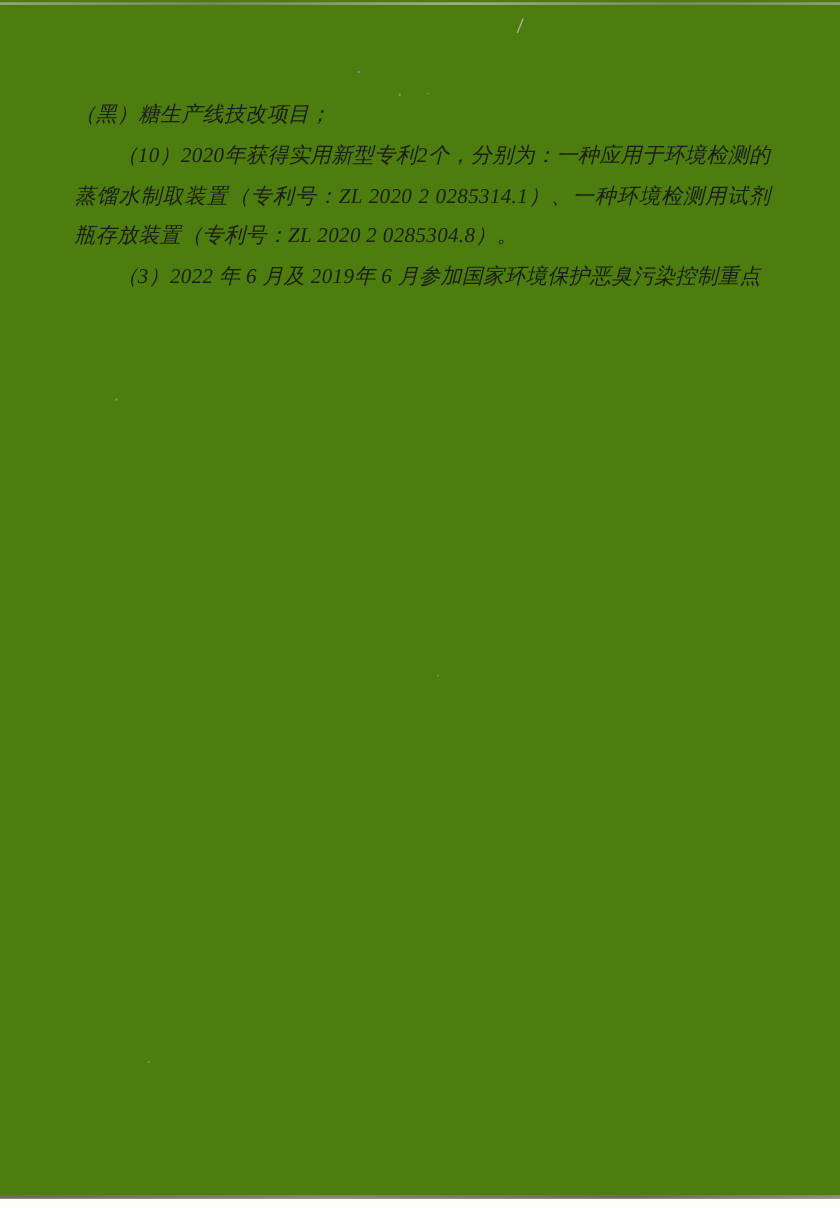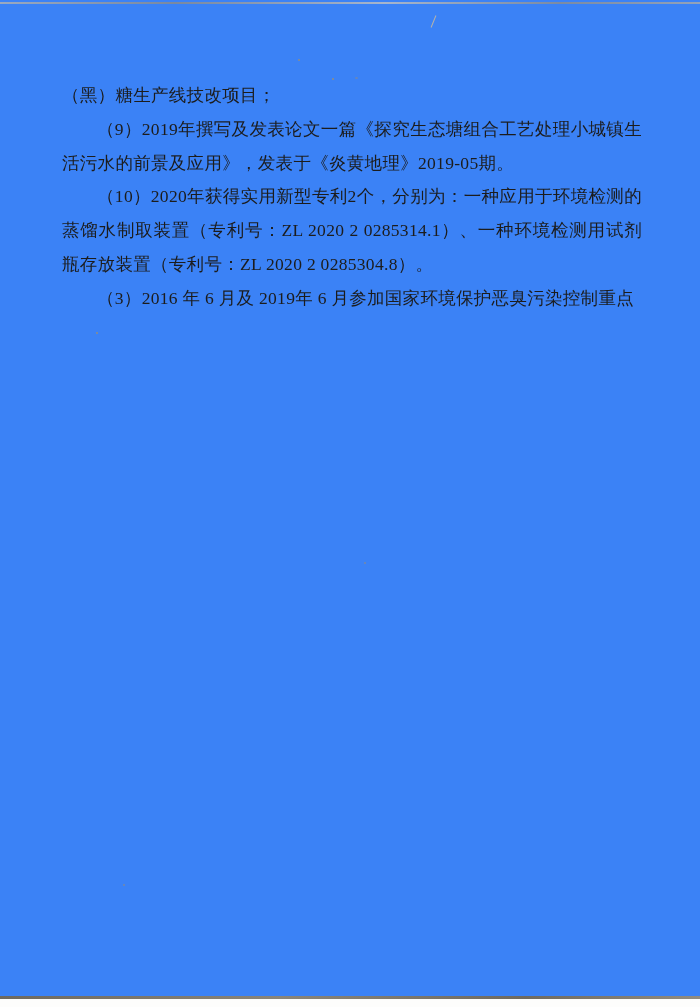--- a/index.html
+++ b/index.html
@@ -50,32 +50,31 @@
     text-align: justify;
     letter-spacing: 0.3px;
   }
   .content p { margin: 0; }
   .content p.indent { text-indent: 2em; }
   .content p.heading { font-weight: bold; }
 </style>
 </head>
 <body>
 
-<div class="paper" style="background: #3b82f6;">
+<div class="paper" style="background: #4d7c0f; font-style: italic;">
   <div class="edge-top"></div>
   <div class="scratch"></div>
   <div class="speck s1"></div>
   <div class="speck s2"></div>
   <div class="speck s3"></div>
   <div class="speck s4"></div>
   <div class="speck s5"></div>
   <div class="speck s6"></div>
 
   <div class="content" style="color: rgb(28, 28, 28);">
       <p class="body">（黑）糖生产线技改项目；</p>
-      <p class="body indent">（9）2019年撰写及发表论文一篇《探究生态塘组合工艺处理小城镇生活污水的前景及应用》，发表于《炎黄地理》2019-05期。</p>
       <p class="body indent">（10）2020年获得实用新型专利2个，分别为：一种应用于环境检测的蒸馏水制取装置（专利号：ZL 2020 2 0285314.1）、一种环境检测用试剂瓶存放装置（专利号：ZL 2020 2 0285304.8）。</p>
-      <p class="body indent">（3）2016 年 6 月及 2019年 6 月参加国家环境保护恶臭污染控制重点</p>
+      <p class="body indent">（3）2022 年 6 月及 2019年 6 月参加国家环境保护恶臭污染控制重点</p>
     </div>
 
   <div class="edge-bottom-line"></div>
   <div class="edge-bottom-white"></div>
 </div>
 
 </body></html>

